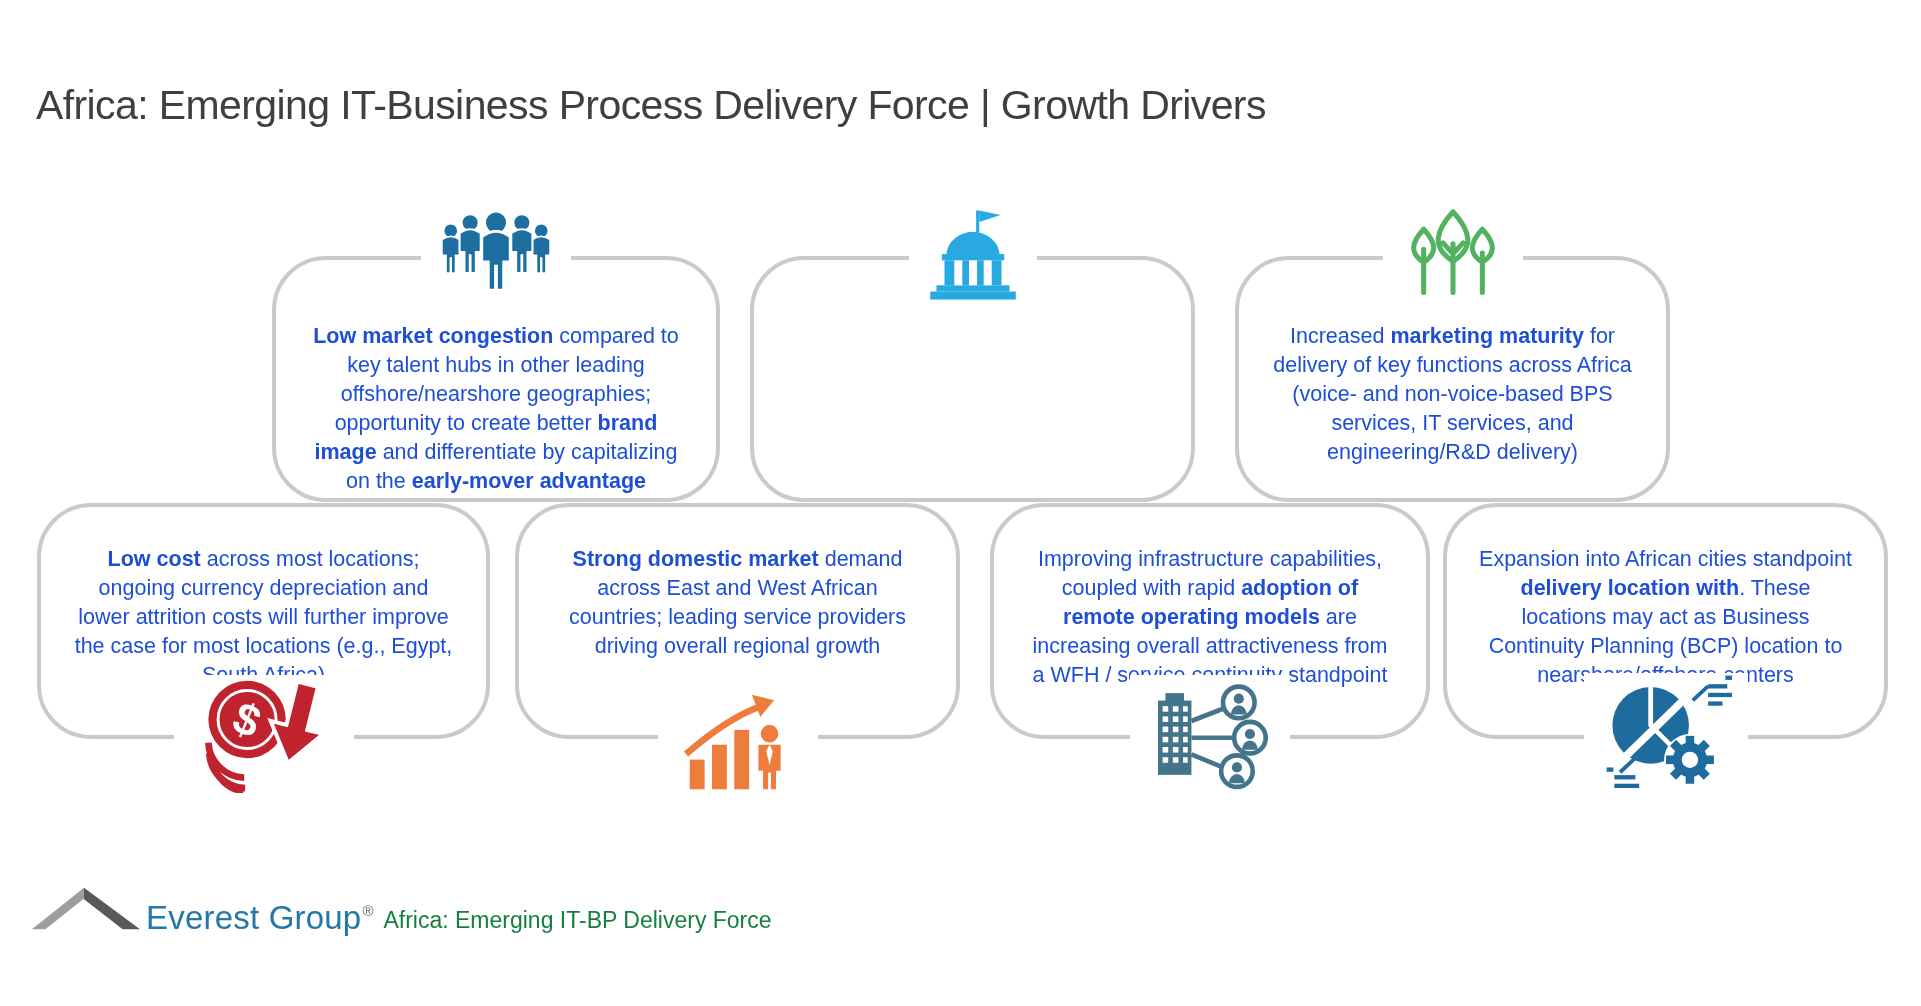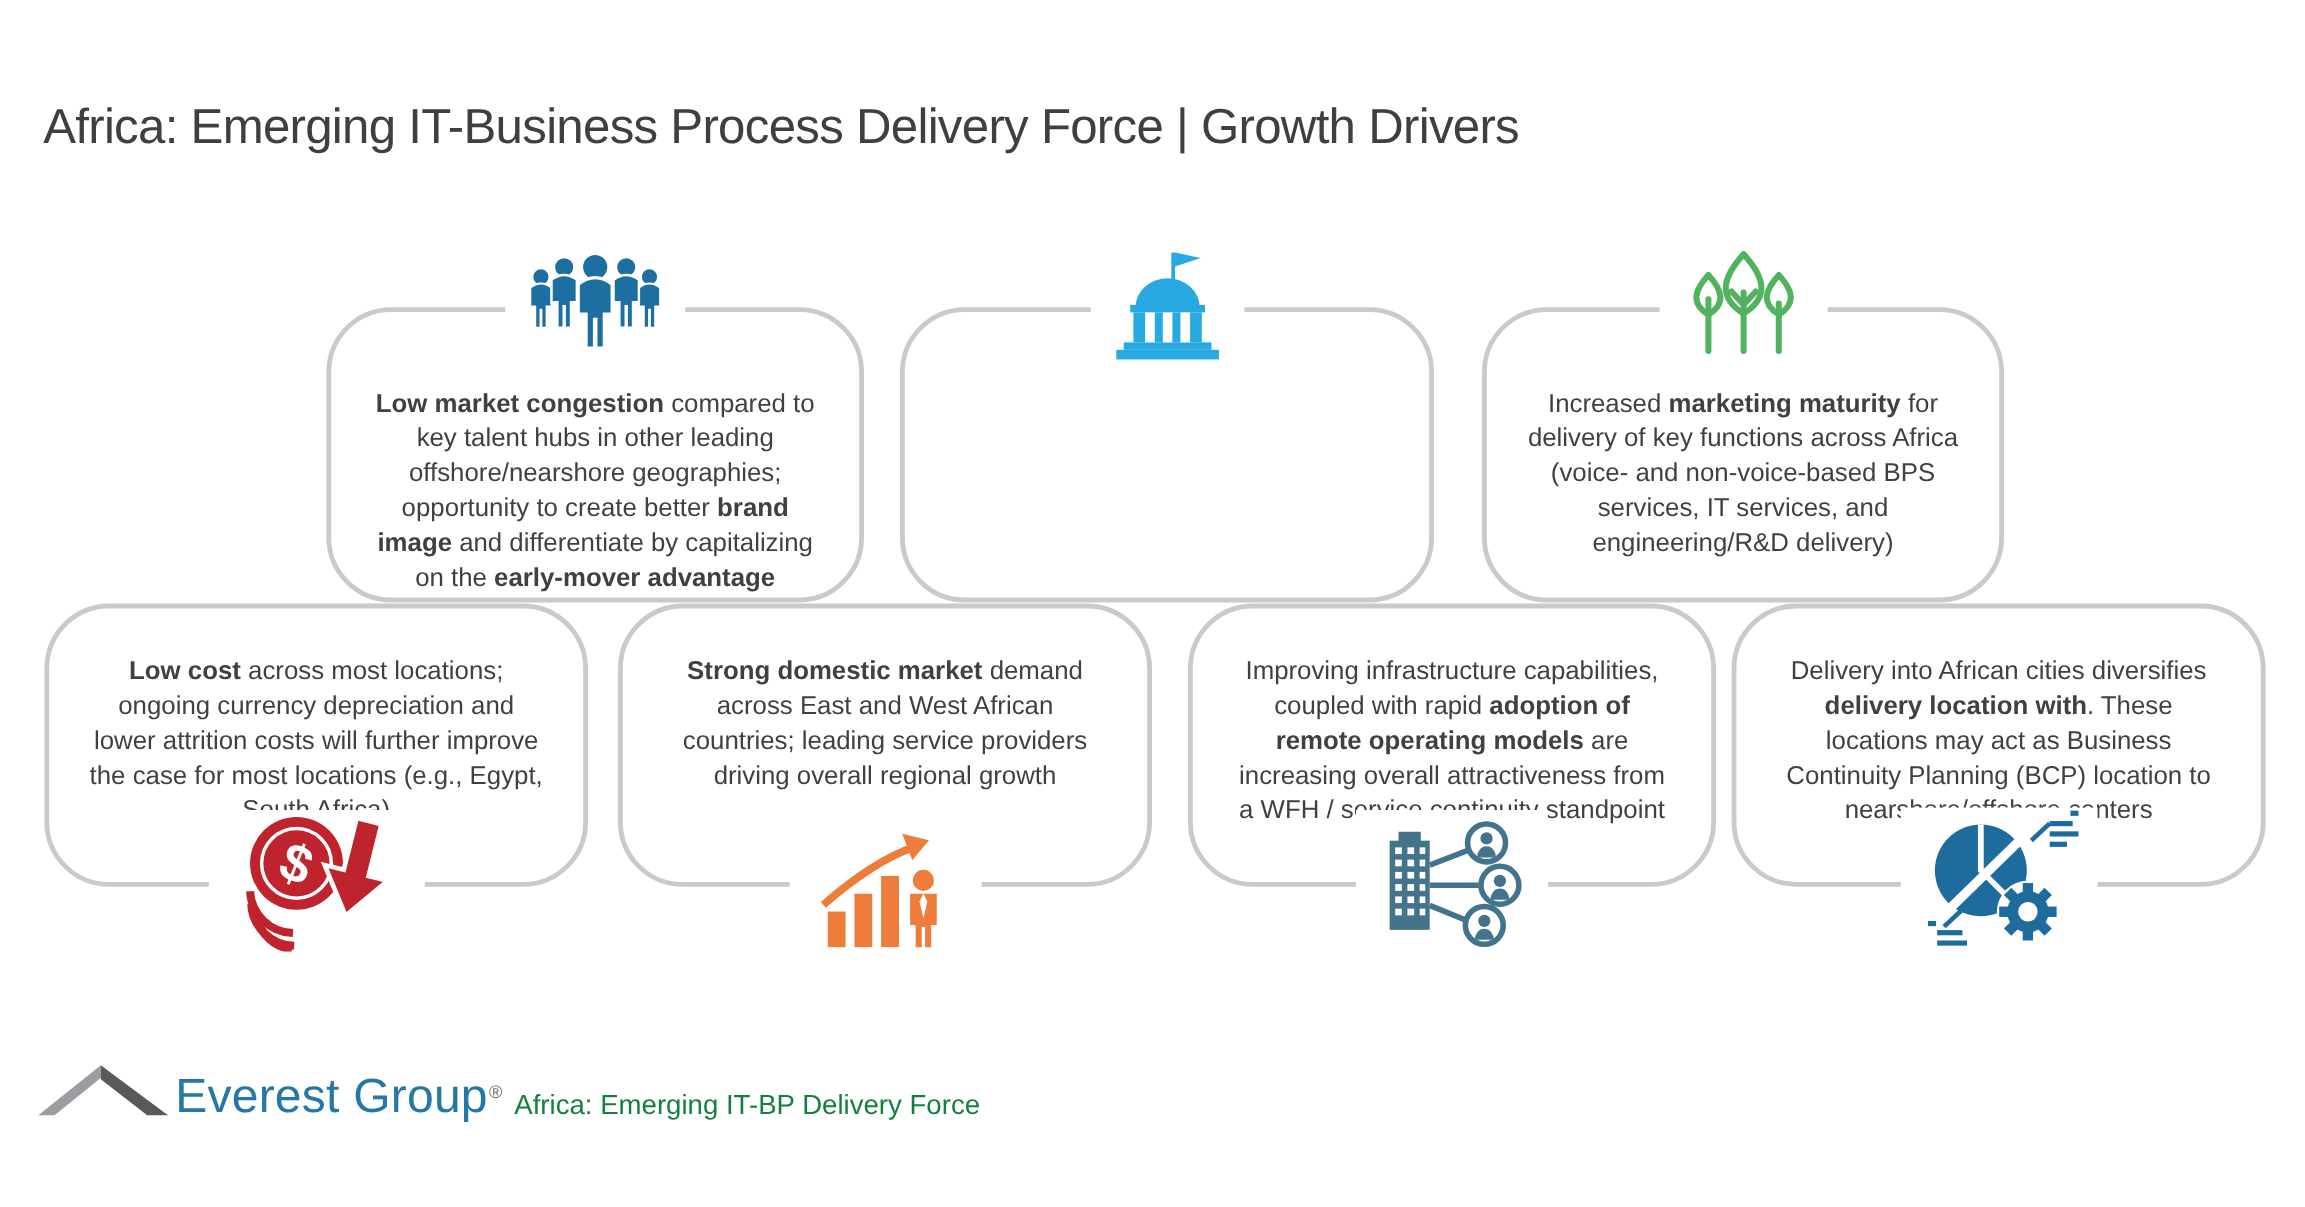--- a/index.html
+++ b/index.html
@@ -14,34 +14,34 @@
     white-space:nowrap;
     margin-top:40px;
   }
   .box {
     position:absolute; border:4px solid #CACACA; border-radius:54px; background:#fff;
   }
   .row-top    { top:256px; height:246px; }
   .row-bottom { top:503px; height:236px; }
   .box-text {
     position:absolute; left:30px; right:30px; text-align:center;
-    color:#404040; font-size:21.5px; line-height:29px;
+    color:#1d4ed8; font-size:21.5px; line-height:29px;
   }
   .row-top .box-text    { top:62px; }
   .row-bottom .box-text { top:38px; }
   .box-text b { font-weight:700; }
   .icon-wrap {
     position:absolute; left:50%; transform:translateX(-50%);
     background:#fff; padding:0 15px; line-height:0; white-space:nowrap;
   }
   .icon-top    { top:-56px; }
   .icon-bottom { bottom:-58px; }
   .footer { position:absolute; left:28px; top:884px; display:flex; align-items:flex-end; }
   .footer svg { margin-right:6px; }
-  .brand   { font-size:40px; font-weight:500; letter-spacing:0.2px; line-height:1; }
+  .brand   { font-size:33px; font-weight:500; letter-spacing:0.2px; line-height:1; }
   .reg     { font-size:15px; color:#6A6A6A; margin:0 2px 16px 1px; line-height:1; }
   .caption { font-size:23px; margin-left:8px; margin-bottom:1px; line-height:1.1; }
 </style>
 </head>
 <body>
 
 <div class="canvas">
 
   <div class="page-title">Africa: Emerging IT-Business Process Delivery Force | Growth Drivers</div>
 
@@ -185,21 +185,21 @@
             <use href="#miniperson" transform="translate(101,30)"></use>
             <use href="#miniperson" transform="translate(113,68)"></use>
             <use href="#miniperson" transform="translate(99,104)"></use>
           </g>
         </g>
       </svg>
     </div>
   </div>
 
   <div class="box row-bottom" style="left:1443px; width:445px;">
-    <div class="box-text"><span>Delivery into African cities diversifies </span><b>delivery location with</b><span>. These locations may act as Business Continuity Planning (BCP) location to nearshore/offshore centers</span></div>
+    <div class="box-text"><span>Expansion into African cities standpoint </span><b>delivery location with</b><span>. These locations may act as Business Continuity Planning (BCP) location to nearshore/offshore centers</span></div>
     <div class="icon-wrap icon-bottom">
       <svg width="134" height="120" viewBox="0 0 140 124">
         <g color="#1E6B9E">
           <circle cx="54" cy="54" r="40" fill="currentColor"></circle>
           <path d="M54,14 V54 L82,82" stroke="#fff" stroke-width="5" fill="none"></path>
           <path d="M18,96 L98,18" stroke="#fff" stroke-width="8" fill="none"></path>
           <path d="M98,28 L114,13" stroke="currentColor" stroke-width="4" fill="none"></path>
           <g fill="currentColor">
             <rect x="114" y="11" width="20" height="4.5"></rect>
             <rect x="114" y="20" width="25" height="4.5"></rect>

